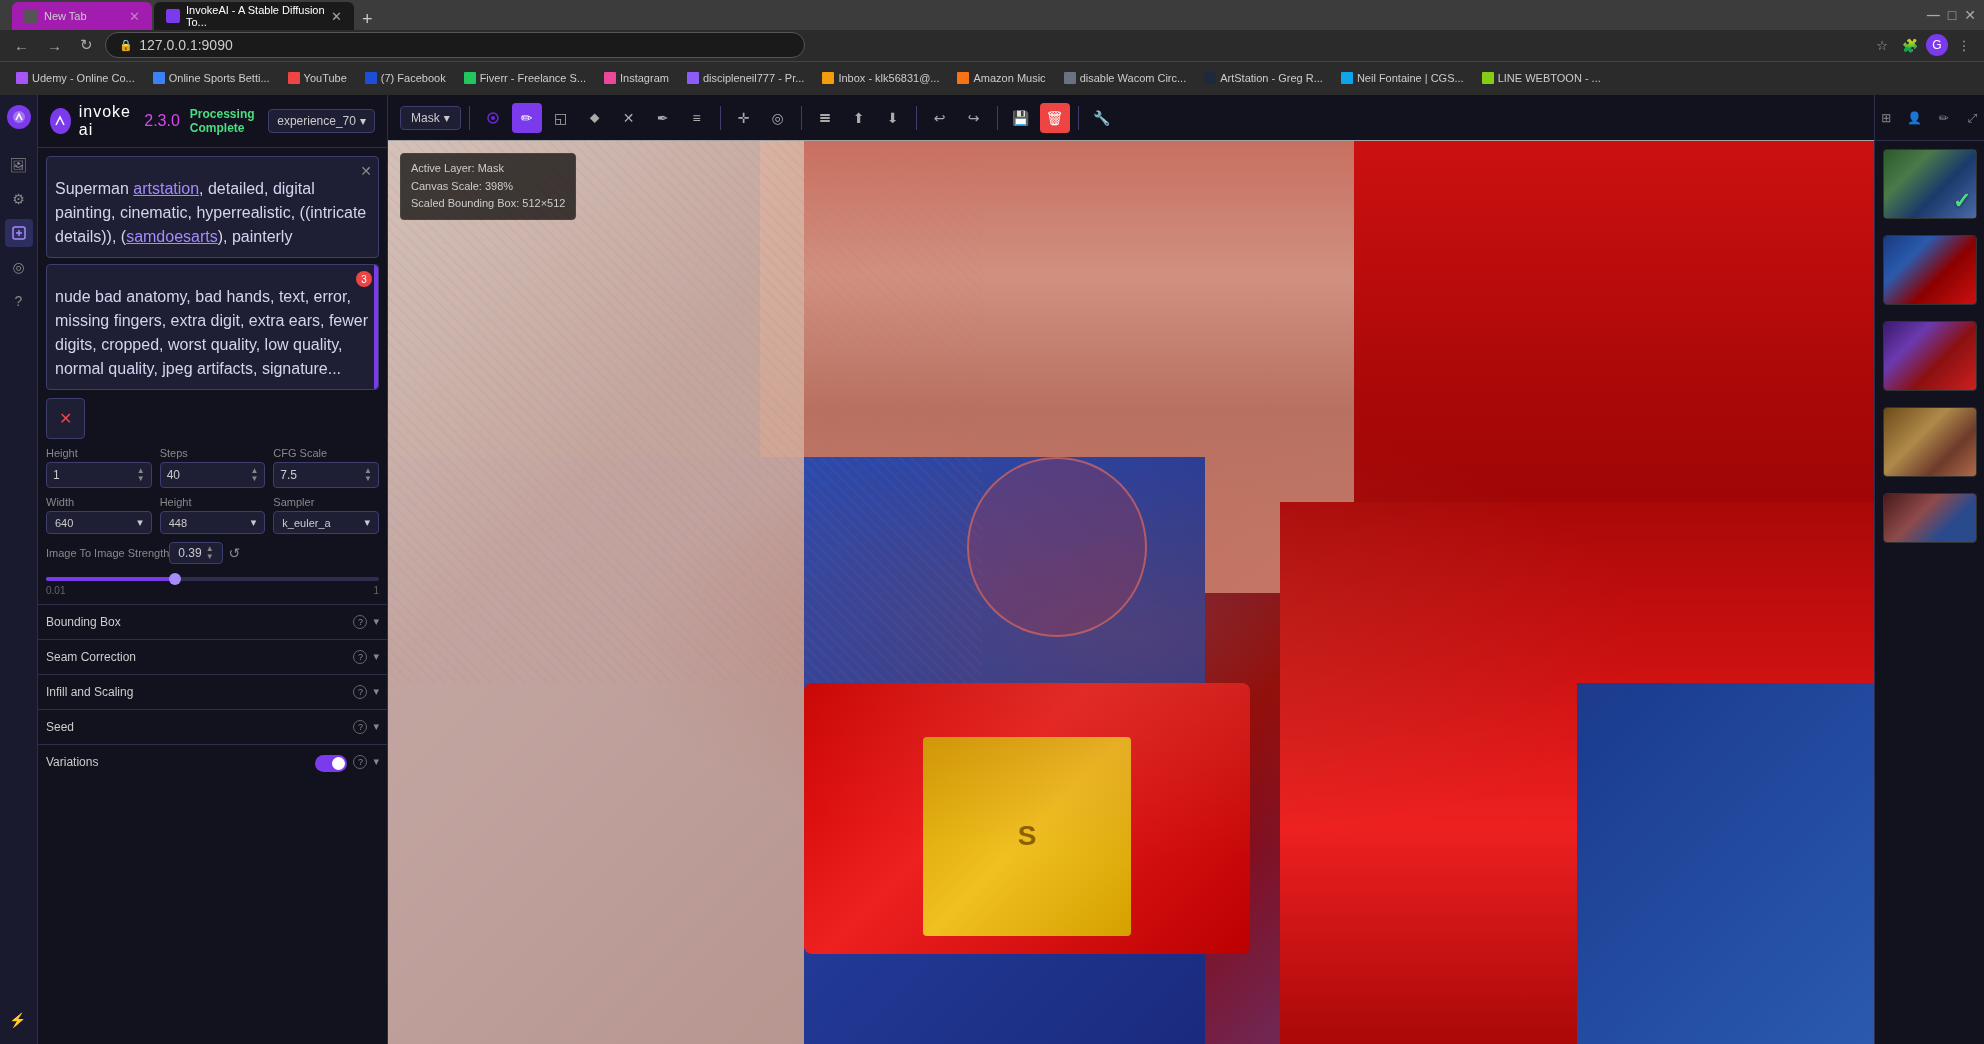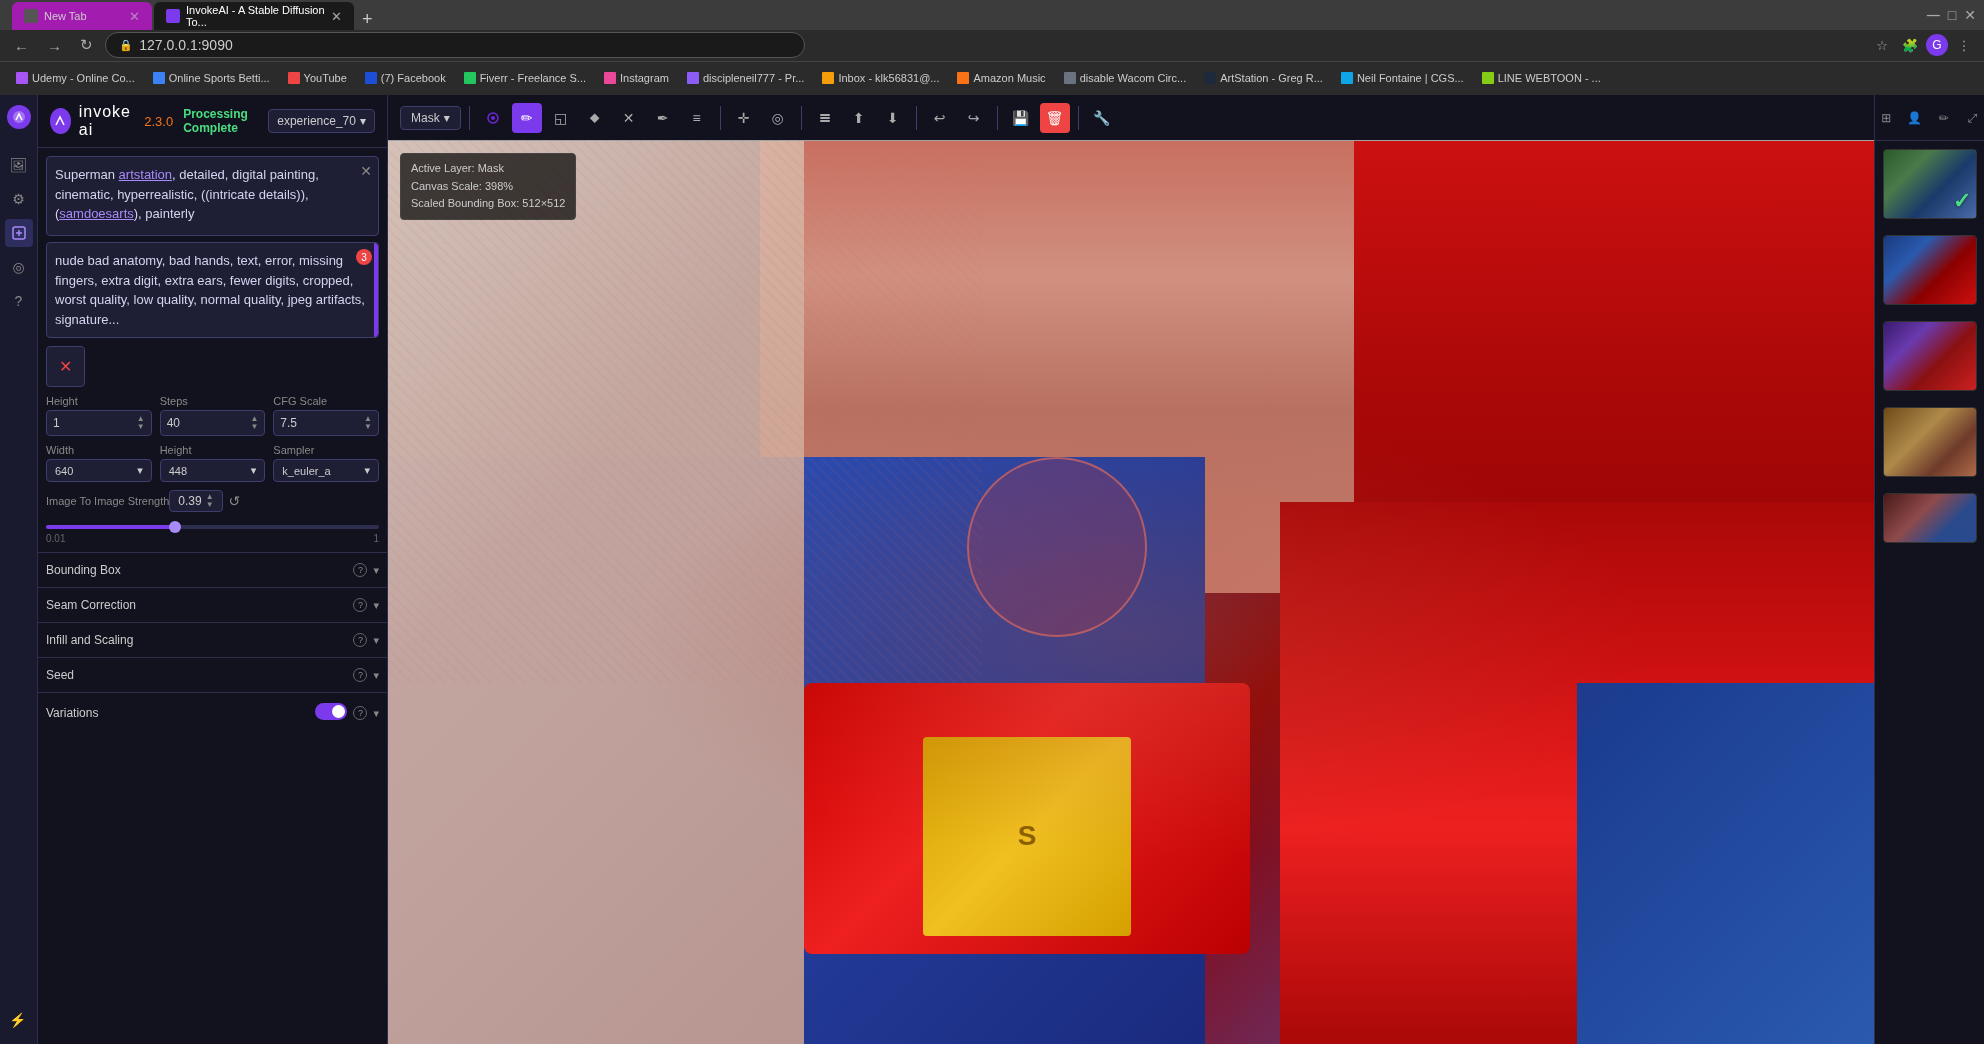--- a/index.html
+++ b/index.html
@@ -35,28 +35,28 @@
     .invoke-logo { width: 24px; height: 24px; background: #7c3aed; border-radius: 50%; display: flex; align-items: center; justify-content: center; color: white; font-size: 11px; font-weight: bold; }
 
     
     .left-panel { width: 350px; background: #12121f; display: flex; flex-direction: column; border-right: 1px solid #2d2d4e; flex-shrink: 0; overflow-y: auto; }
 
     
     .top-bar { background: #12121f; padding: 8px 12px; display: flex; align-items: center; gap: 10px; border-bottom: 1px solid #2d2d4e; }
     .invoke-brand { display: flex; align-items: center; gap: 8px; }
     .invoke-logo-main { width: 26px; height: 26px; background: #7c3aed; border-radius: 50%; display: flex; align-items: center; justify-content: center; }
     .brand-text { font-size: 16px; color: #fff; font-weight: 300; letter-spacing: 1px; }
-    .version-text { font-size: 13px; color: #f97316; }
+    .version-text { font-size: 16px; color: #d946ef; }
     .status-complete { color: #4ade80; font-size: 12px; font-weight: 600; margin-left: auto; }
     .model-selector { background: #1e1e35; border: 1px solid #3d3d6e; border-radius: 4px; padding: 4px 8px; color: #ccc; font-size: 12px; display: flex; align-items: center; gap: 4px; cursor: pointer; }
 
     
     .prompt-section { padding: 8px; display: flex; flex-direction: column; gap: 6px; }
     .prompt-box { background: #1e1e35; border: 1px solid #3d3d6e; border-radius: 4px; padding: 8px; min-height: 80px; position: relative; }
-    .prompt-text { color: #d4d4f0; font-size: 13px; line-height: 1.5; }
+    .prompt-text { color: #d4d4f0; font-size: 16px; line-height: 1.5; margin-top: 12px; }
     .prompt-text .highlight { color: #a78bfa; text-decoration: underline; }
     .prompt-close { position: absolute; top: 6px; right: 6px; color: #888; cursor: pointer; font-size: 14px; }
     .neg-prompt-box { background: #1e1e35; border: 1px solid #3d3d6e; border-radius: 4px; padding: 8px; min-height: 70px; position: relative; }
     .neg-badge { position: absolute; top: 6px; right: 6px; background: #ef4444; color: white; border-radius: 50%; width: 16px; height: 16px; display: flex; align-items: center; justify-content: center; font-size: 10px; }
     .neg-side-bar { position: absolute; right: 0; top: 0; bottom: 0; width: 4px; background: #7c3aed; border-radius: 0 4px 4px 0; }
 
     
     .invoke-section { padding: 0 8px 8px; display: flex; gap: 6px; }
     .invoke-btn { flex: 1; background: #7c3aed; border: none; border-radius: 4px; color: white; font-size: 14px; font-weight: 600; padding: 10px; cursor: pointer; }
     .invoke-cancel { background: #1e1e35; border: 1px solid #3d3d6e; border-radius: 4px; padding: 10px 12px; color: #888; cursor: pointer; display: flex; align-items: center; justify-content: center; }
@@ -78,21 +78,21 @@
     .slider-label { font-size: 11px; color: #888; }
     .slider-value { background: #1e1e35; border: 1px solid #3d3d6e; border-radius: 4px; padding: 2px 8px; color: #ccc; font-size: 12px; display: flex; align-items: center; gap: 4px; }
     .slider-track { height: 4px; background: #2d2d4e; border-radius: 2px; position: relative; margin-bottom: 4px; }
     .slider-fill { height: 4px; background: #7c3aed; border-radius: 2px; width: 38%; }
     .slider-thumb { width: 12px; height: 12px; background: #a78bfa; border-radius: 50%; position: absolute; top: -4px; left: 37%; cursor: pointer; }
     .slider-range { display: flex; justify-content: space-between; font-size: 10px; color: #666; }
     .slider-refresh { color: #888; cursor: pointer; font-size: 14px; }
 
     
     .collapsible { border-top: 1px solid #2d2d4e; }
-    .collapsible-header { padding: 10px 8px; display: flex; align-items: flex-end; gap: 6px; cursor: pointer; }
+    .collapsible-header { padding: 10px 8px; display: flex; align-items: flex-start; gap: 6px; cursor: pointer; }
     .collapsible-title { font-size: 12px; color: #ccc; flex: 1; }
     .collapsible-icon { color: #888; font-size: 11px; }
     .help-icon { width: 14px; height: 14px; border: 1px solid #666; border-radius: 50%; display: flex; align-items: center; justify-content: center; font-size: 9px; color: #888; cursor: pointer; }
     .toggle-switch { width: 32px; height: 17px; background: #7c3aed; border-radius: 9px; position: relative; cursor: pointer; }
     .toggle-knob { width: 13px; height: 13px; background: white; border-radius: 50%; position: absolute; top: 2px; right: 2px; }
 
     
     .canvas-area { flex: 1; background: #0d0d1a; display: flex; flex-direction: column; overflow: hidden; }
     
     

